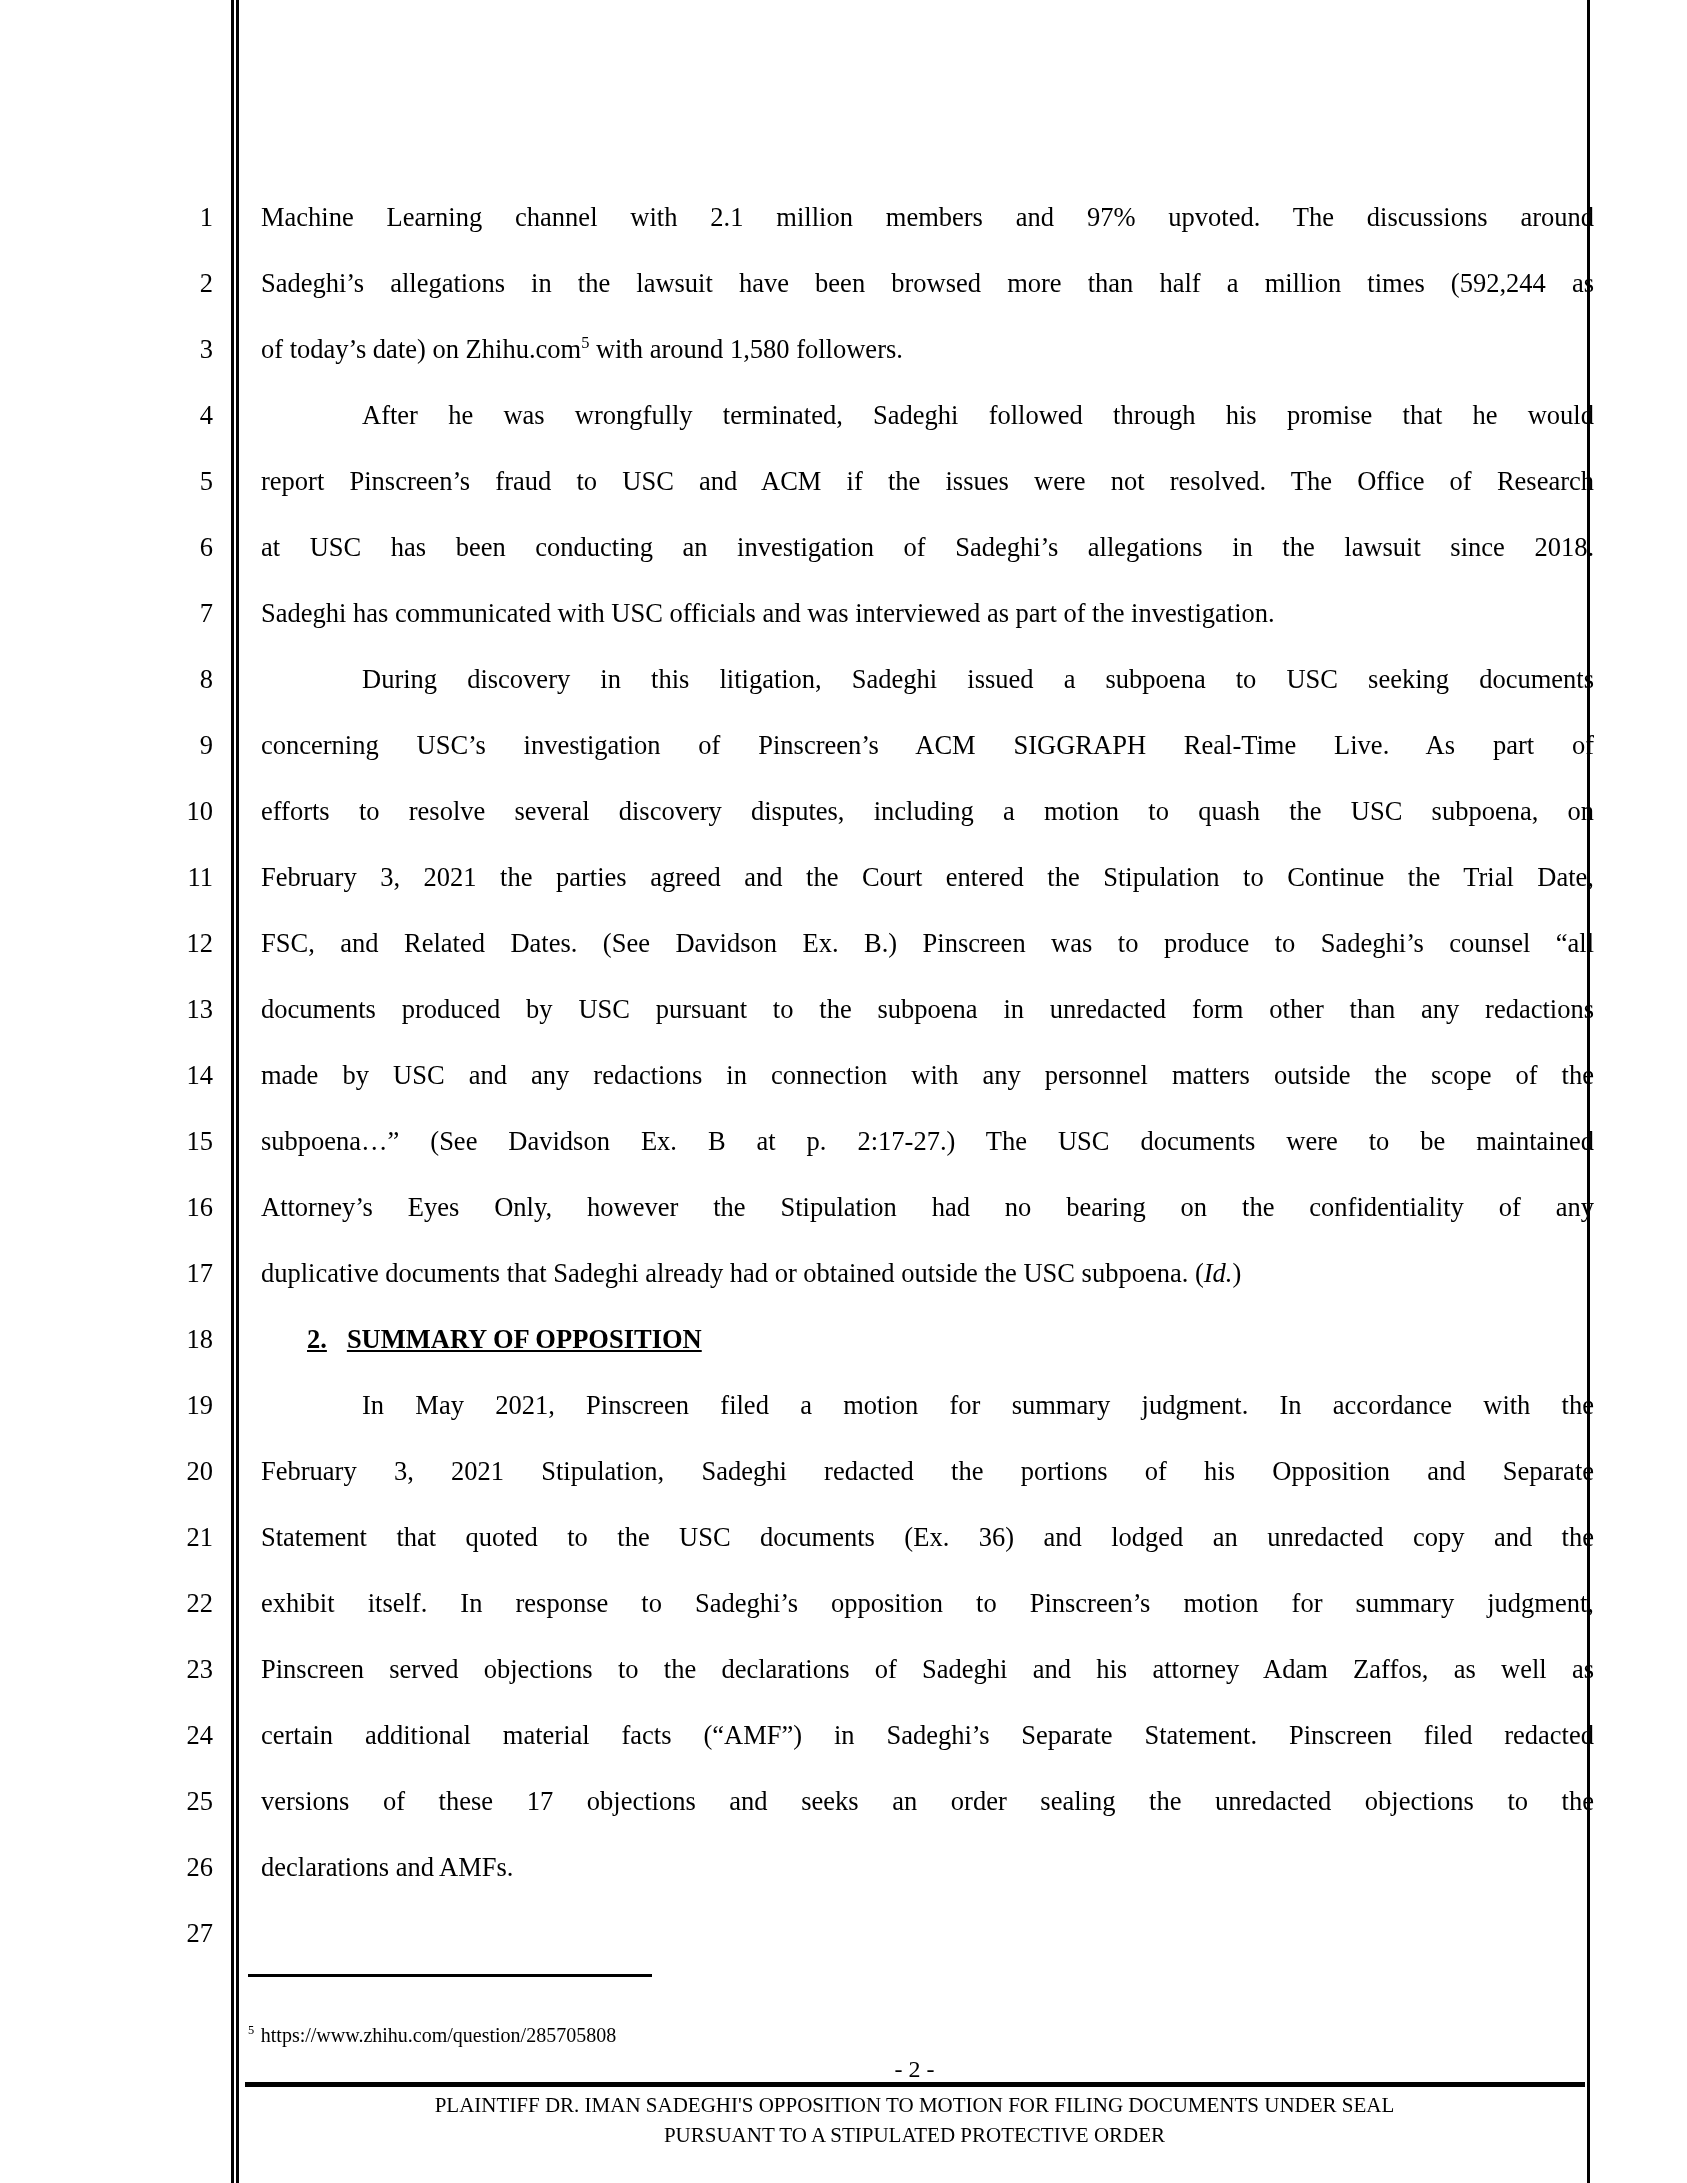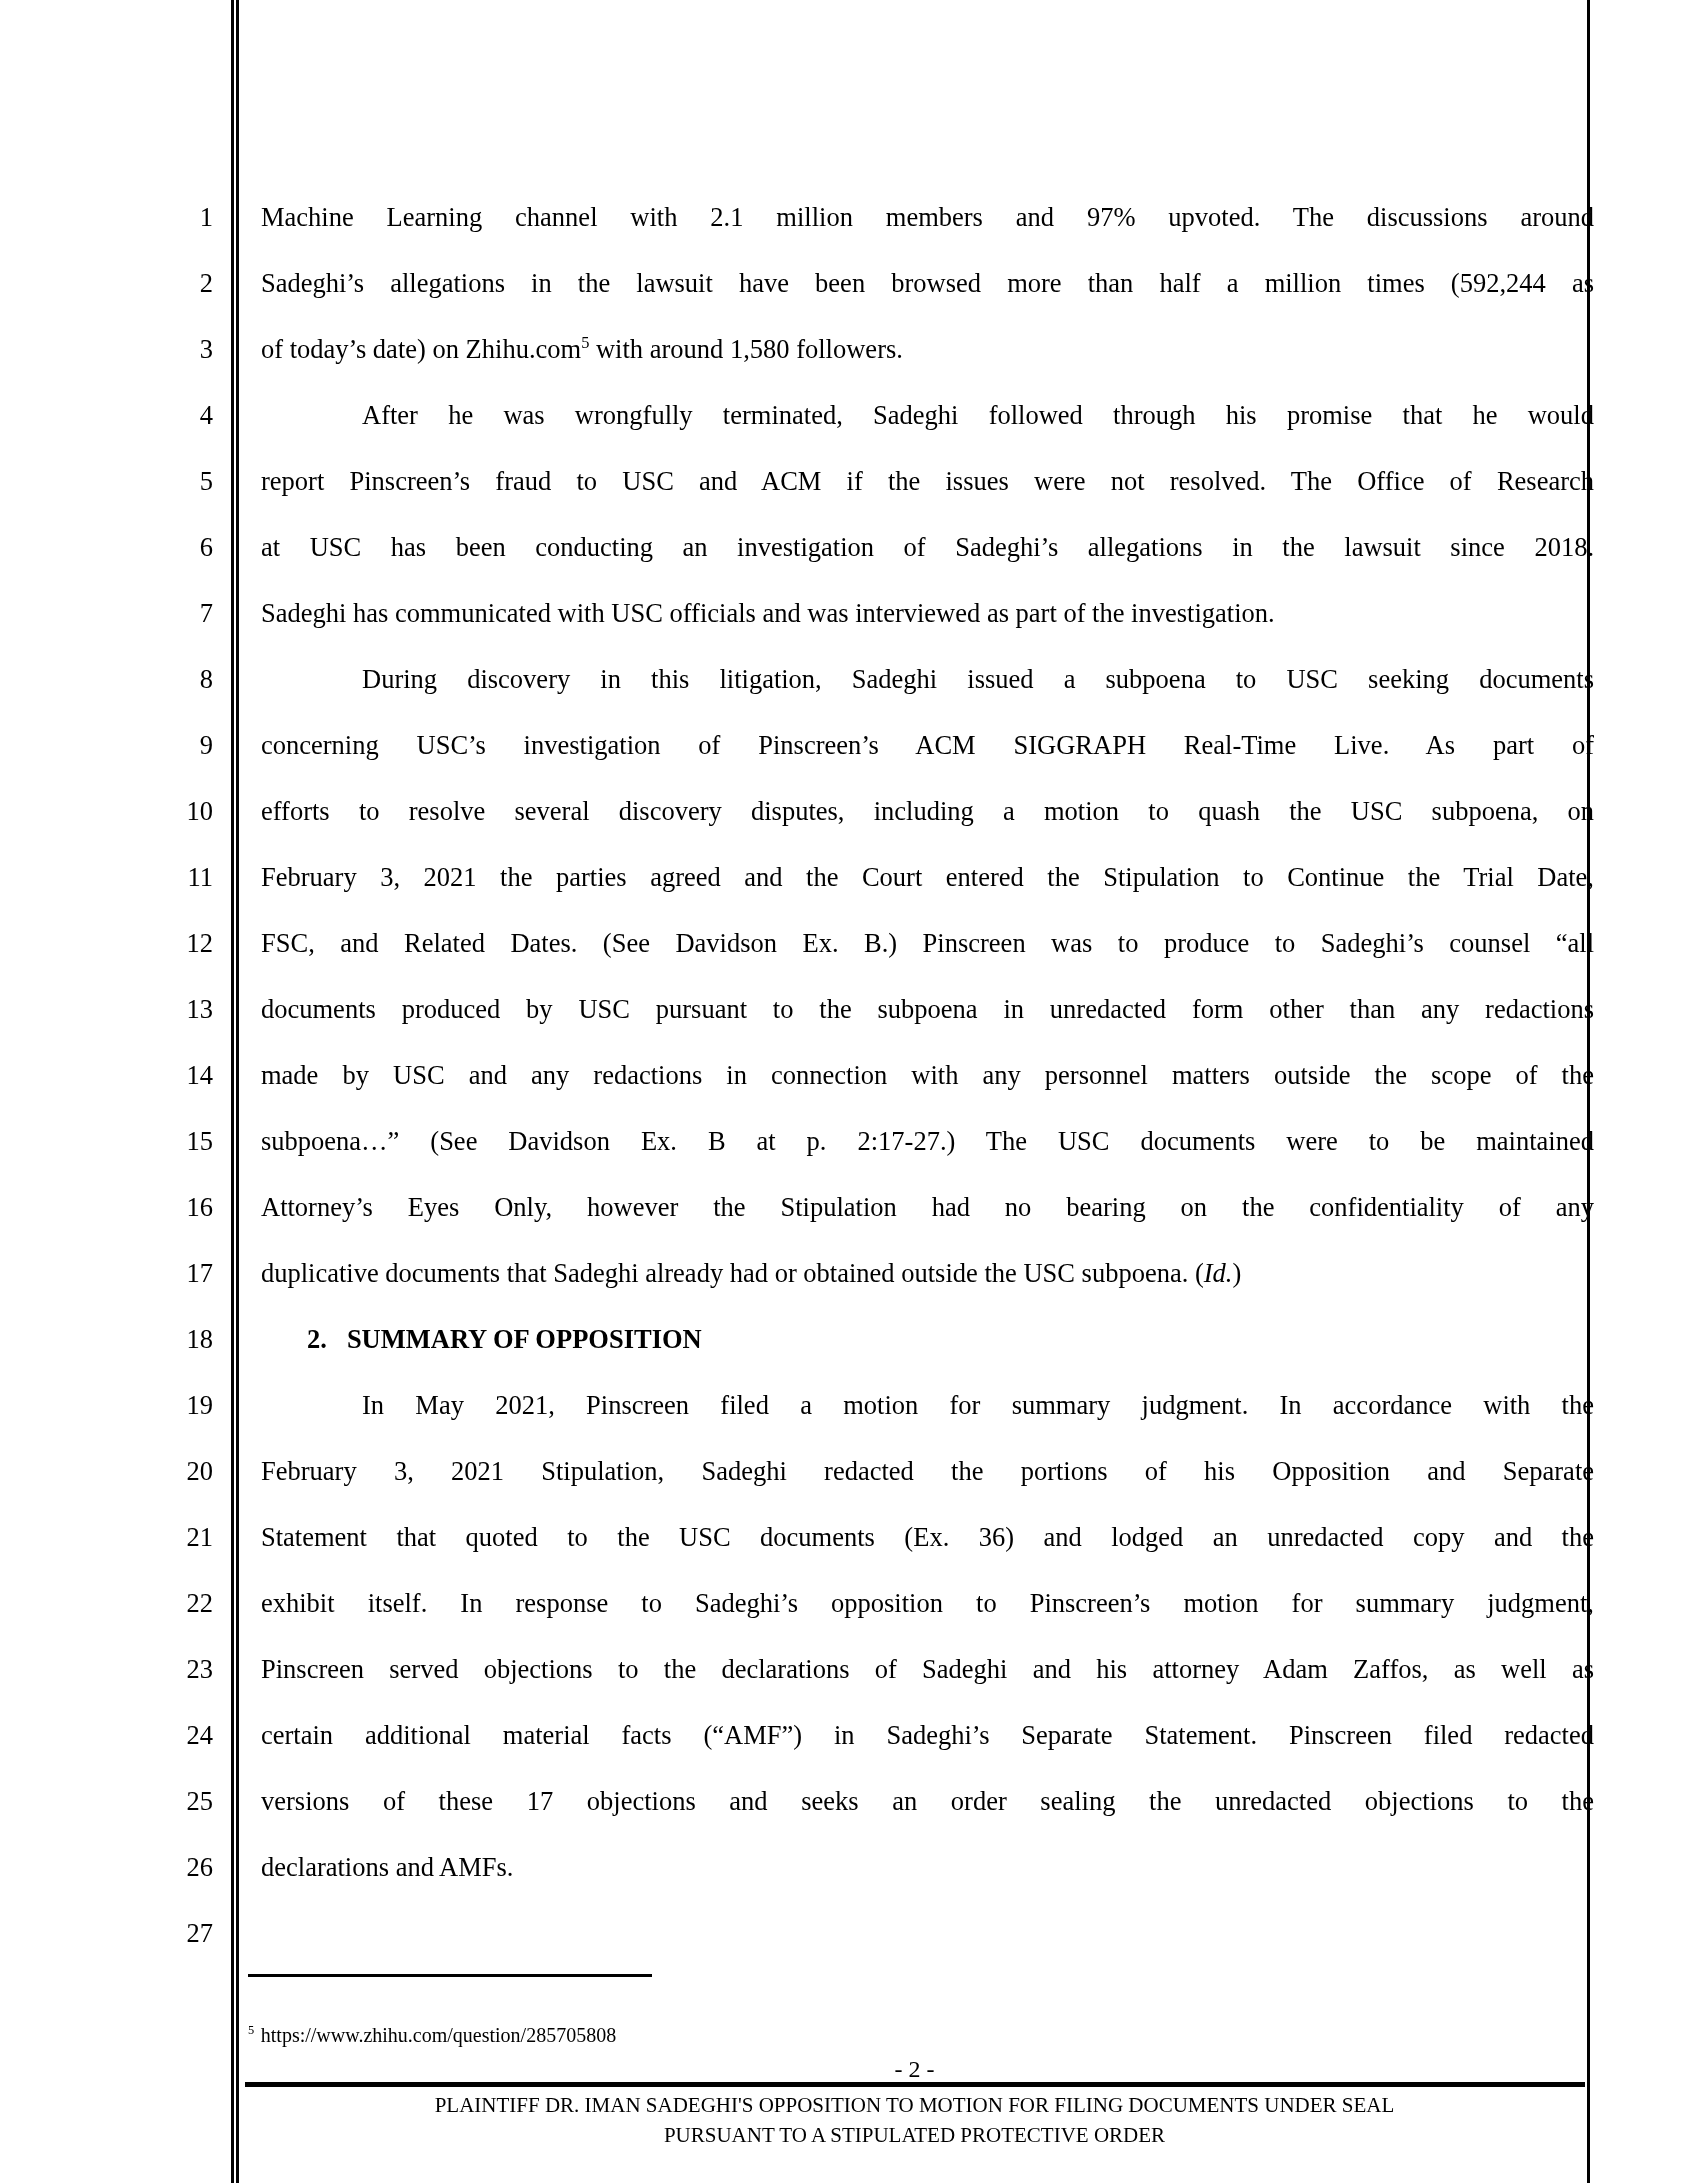--- a/index.html
+++ b/index.html
@@ -136,21 +136,21 @@
       <div class="row">
         <div class="num">16</div>
         <div class="txt just"><span>Attorney’s Eyes Only, however the Stipulation had no bearing on the confidentiality of any</span></div>
       </div>
       <div class="row">
         <div class="num">17</div>
         <div class="txt"><span>duplicative documents that Sadeghi already had or obtained outside the USC subpoena. (</span><span class="i">Id.</span><span>)</span></div>
       </div>
       <div class="row">
         <div class="num">18</div>
-        <div class="txt" style="padding-left: 46px;"><span class="b">2.</span><span class="b" style="margin-left: 20px;">SUMMARY OF OPPOSITION</span></div>
+        <div class="txt" style="padding-left: 46px; text-decoration: underline;"><span class="b">2.</span><span class="b" style="margin-left: 20px;">SUMMARY OF OPPOSITION</span></div>
       </div>
       <div class="row">
         <div class="num">19</div>
         <div class="txt just" style="padding-left: 101px;"><span>In May 2021, Pinscreen filed a motion for summary judgment. In accordance with the</span></div>
       </div>
       <div class="row">
         <div class="num">20</div>
         <div class="txt just"><span>February 3, 2021 Stipulation, Sadeghi redacted the portions of his Opposition and Separate</span></div>
       </div>
       <div class="row">

